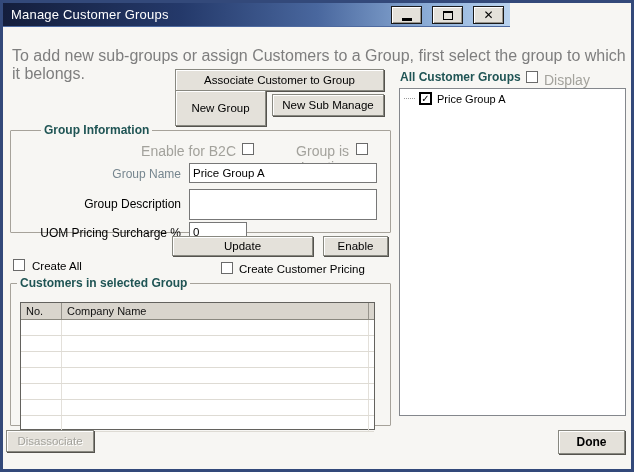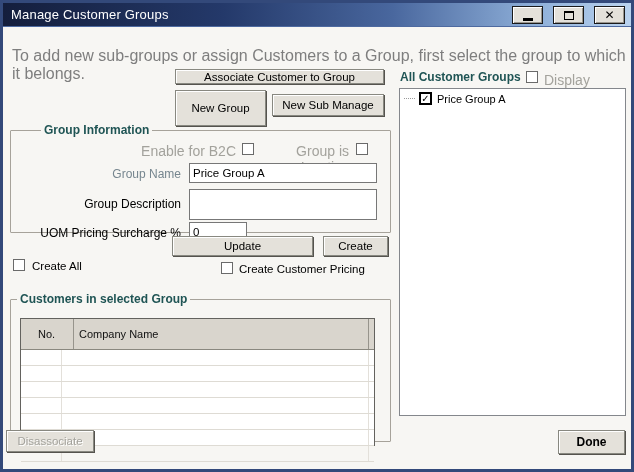--- a/index.html
+++ b/index.html
@@ -4,21 +4,21 @@
 <style>
   html,body{margin:0;padding:0;background:#c8c8c8;}
   *{box-sizing:border-box;font-family:"Liberation Sans","DejaVu Sans",sans-serif;}
   .window{
     position:relative;width:634px;height:472px;
     border:3px solid var(--win-border);
     background:var(--content-bg);
     overflow:hidden;
   }
   .titlebar{
-    position:absolute;left:0;top:0;width:628px;height:24px;
+    position:absolute;left:0;top:0;width:507px;height:24px;
     background:linear-gradient(90deg,var(--tb1) 0%,var(--tb2) 35%,var(--tb3) 62%,var(--tb4) 85%,var(--tb5) 100%);
     border-bottom:1px solid #4e6aa0;
     display:flex;align-items:center;
   }
   .titlebar .title{color:#fff;font-size:13px;padding-left:8px;letter-spacing:.2px;}
   .winbtns{position:absolute;right:6px;top:3px;display:flex;gap:10px;}
   .winbtn{
     width:31px;height:18px;background:var(--btn-face);
     border:1px solid #1a1a1a;
     box-shadow:inset 1px 1px 0 #fff,inset -1px -1px 0 #9a968e;
@@ -65,22 +65,22 @@
   .tree-item{display:flex;align-items:center;padding:3px 2px 0 4px;gap:4px;}
   .tree-dots{width:11px;height:1px;border-top:1px dotted #9a9a9a;}
   .tree-cb{
     width:13px;height:13px;border:2px solid #000;background:#fff;
     display:flex;align-items:center;justify-content:center;flex:0 0 auto;
   }
   .tree-cb .mark{font-size:10px;font-weight:bold;line-height:1;}
   .tree-label{font-size:11px;color:#000;padding-left:1px;}
   .grid{position:absolute;background:#fff;border:1px solid #63625e;}
   .grid-header{
-    display:flex;height:31px;background:var(--grid-header);
-    border-bottom:1px solid #8a887f;font-size:11px;color:#111;padding-left:12px;
+    display:flex;height:17px;background:var(--grid-header);
+    border-bottom:1px solid #8a887f;font-size:11px;color:#111;
   }
   .grid-header .hc{display:flex;align-items:center;padding-left:5px;border-right:1px solid #97948c;}
   .grid-header .hc.c0{width:41px;flex:0 0 auto;}
   .grid-header .hc.c1{flex:1 1 auto;}
   .grid-header .hc.c2{width:5px;flex:0 0 auto;border-right:none;}
   .grid-row{height:16px;border-bottom:1px solid #dedbd4;display:flex;}
   .grid-row .rc0{width:41px;border-right:1px solid #e3e0da;}
   .grid-row .rc1{flex:1;border-right:1px solid #e3e0da;}
   .grid-row .rc2{width:5px;}
 </style>
@@ -101,21 +101,21 @@
       <div class="winbtn" title="close">
           <span class="glyph-close">✕</span>
         </div>
     </div>
   </div>
 
   <div class="content">
 
     <div class="abs subheading" style="left:9px;top:19px;">To add new sub-groups or assign Customers to a Group, first select the group to which it belongs.</div>
 
-    <div class="abs btn" style="left:172px;top:41px;width:209px;height:15px;">Associate Customer to Group</div>
+    <div class="abs btn" style="left:172px;top:41px;width:209px;height:22px;">Associate Customer to Group</div>
     <div class="abs btn" style="left:172px;top:62px;width:91px;height:36px;">New Group</div>
     <div class="abs btn" style="left:269px;top:66px;width:112px;height:22px;">New Sub Manage</div>
 
     <div class="abs teal" style="left:397px;top:42px;">All Customer Groups</div>
     <span class="abs cb" style="left:523px;top:43px;" id="cb-display-inactive"></span>
     <span class="abs lbl gray" style="left:541px;top:44px;">Display Inactive</span>
 
     <div class="tree-panel" style="left:396px;top:60px;width:227px;height:328px;" id="tree-panel">
         <div class="tree-item">
           <span class="tree-dots"></span>
@@ -137,28 +137,28 @@
       <input class="txt" style="left: 178px; top: 26px; width: 188px; height: 20px;" value="Price Group A">
 
       <span class="abs lbl" style="left:40px;top:60px;width:130px;text-align:right;font-size:12px;">Group Description</span>
       <textarea class="txt" style="left: 178px; top: 52px; width: 188px; height: 31px;"></textarea>
 
       <span class="abs lbl" style="left:10px;top:89px;width:160px;text-align:right;font-size:12px;">UOM Pricing Surcharge %</span>
       <input class="txt" style="left: 178px; top: 85px; width: 58px; height: 19px;" value="0">
     </fieldset>
 
     <div class="abs btn" style="left:169px;top:208px;width:141px;height:20px;">Update</div>
-    <div class="abs btn" style="left:320px;top:208px;width:65px;height:20px;">Create</div>
+    <div class="abs btn" style="left:320px;top:208px;width:65px;height:20px;">Enable</div>
 
     <span class="abs cb" style="left:10px;top:231px;" id="cb-select-all"></span>
     <span class="abs lbl" style="left:29px;top:232px;font-size:11.5px;">Create All</span>
     <span class="abs cb" style="left:218px;top:234px;" id="cb-pricing"></span>
     <span class="abs lbl" style="left:236px;top:235px;font-size:11.5px;">Create Customer Pricing</span>
 
-    <fieldset class="box" style="left:7px;top:264px;width:381px;height:150px;">
+    <fieldset class="box" style="left:7px;top:248px;width:381px;height:150px;">
       <legend>Customers in selected Group</legend>
       <div class="grid" style="left:9px;top:12px;width:355px;height:128px;">
         <div class="grid-header">
           <div class="hc c0">No.</div>
           <div class="hc c1">Company Name</div>
           <div class="hc c2"></div>
         </div>
         <div id="grid-body">
             <div class="grid-row">
               <div class="rc0"></div>

